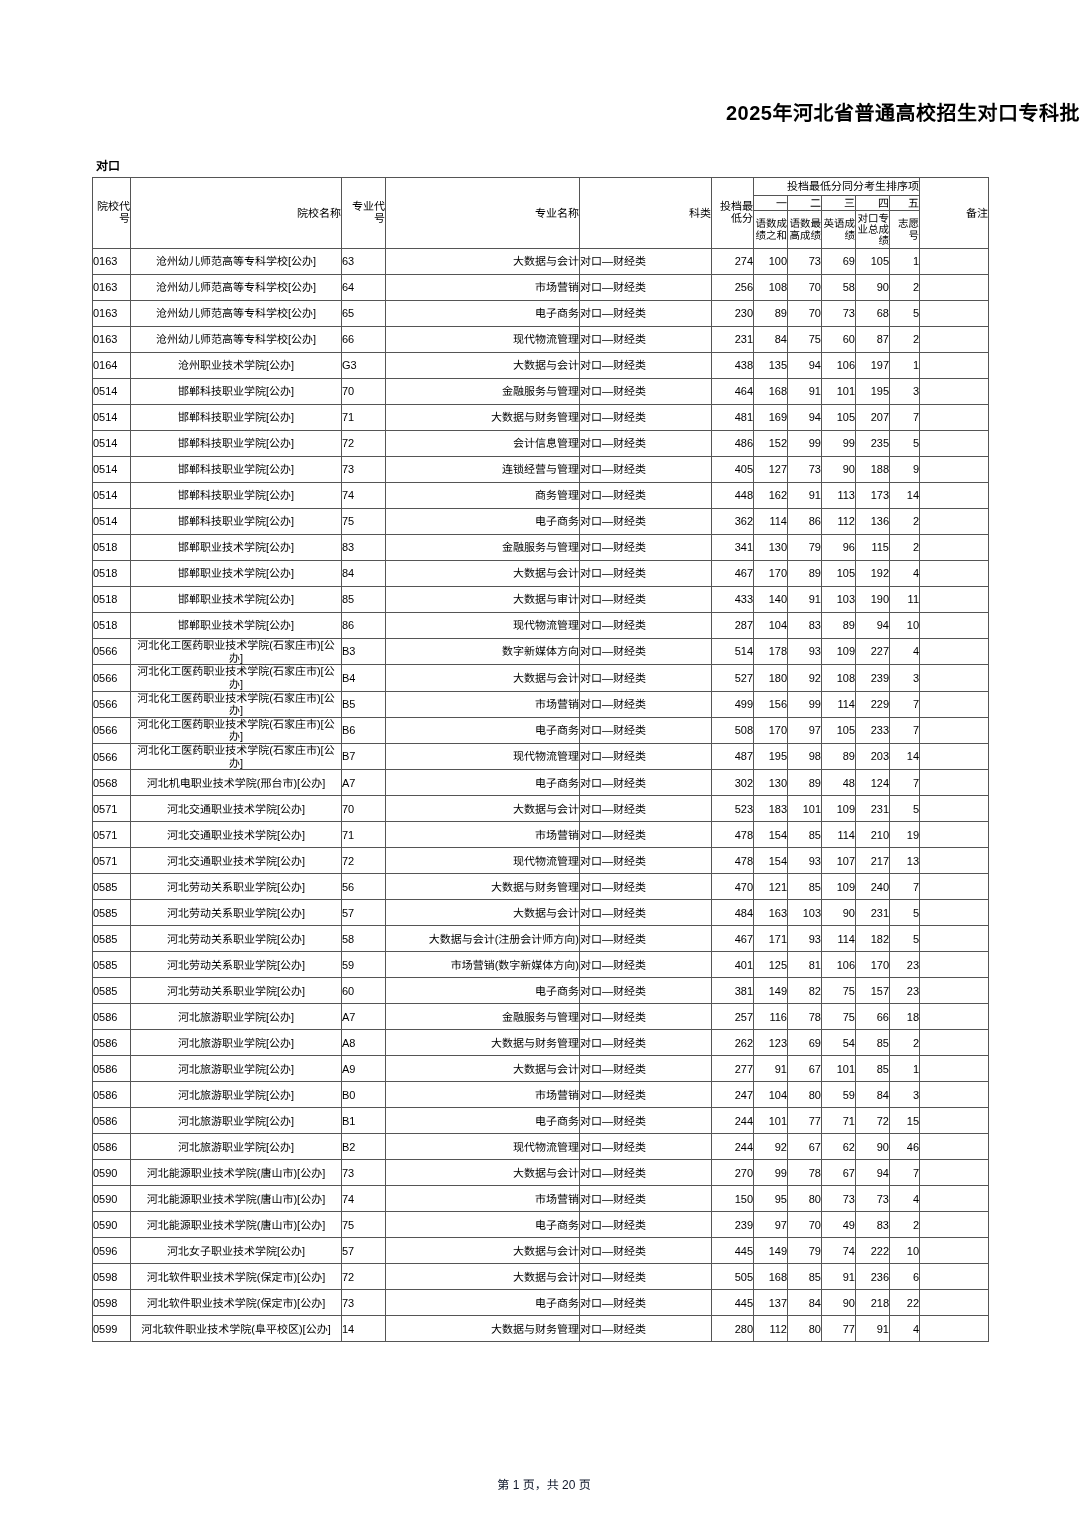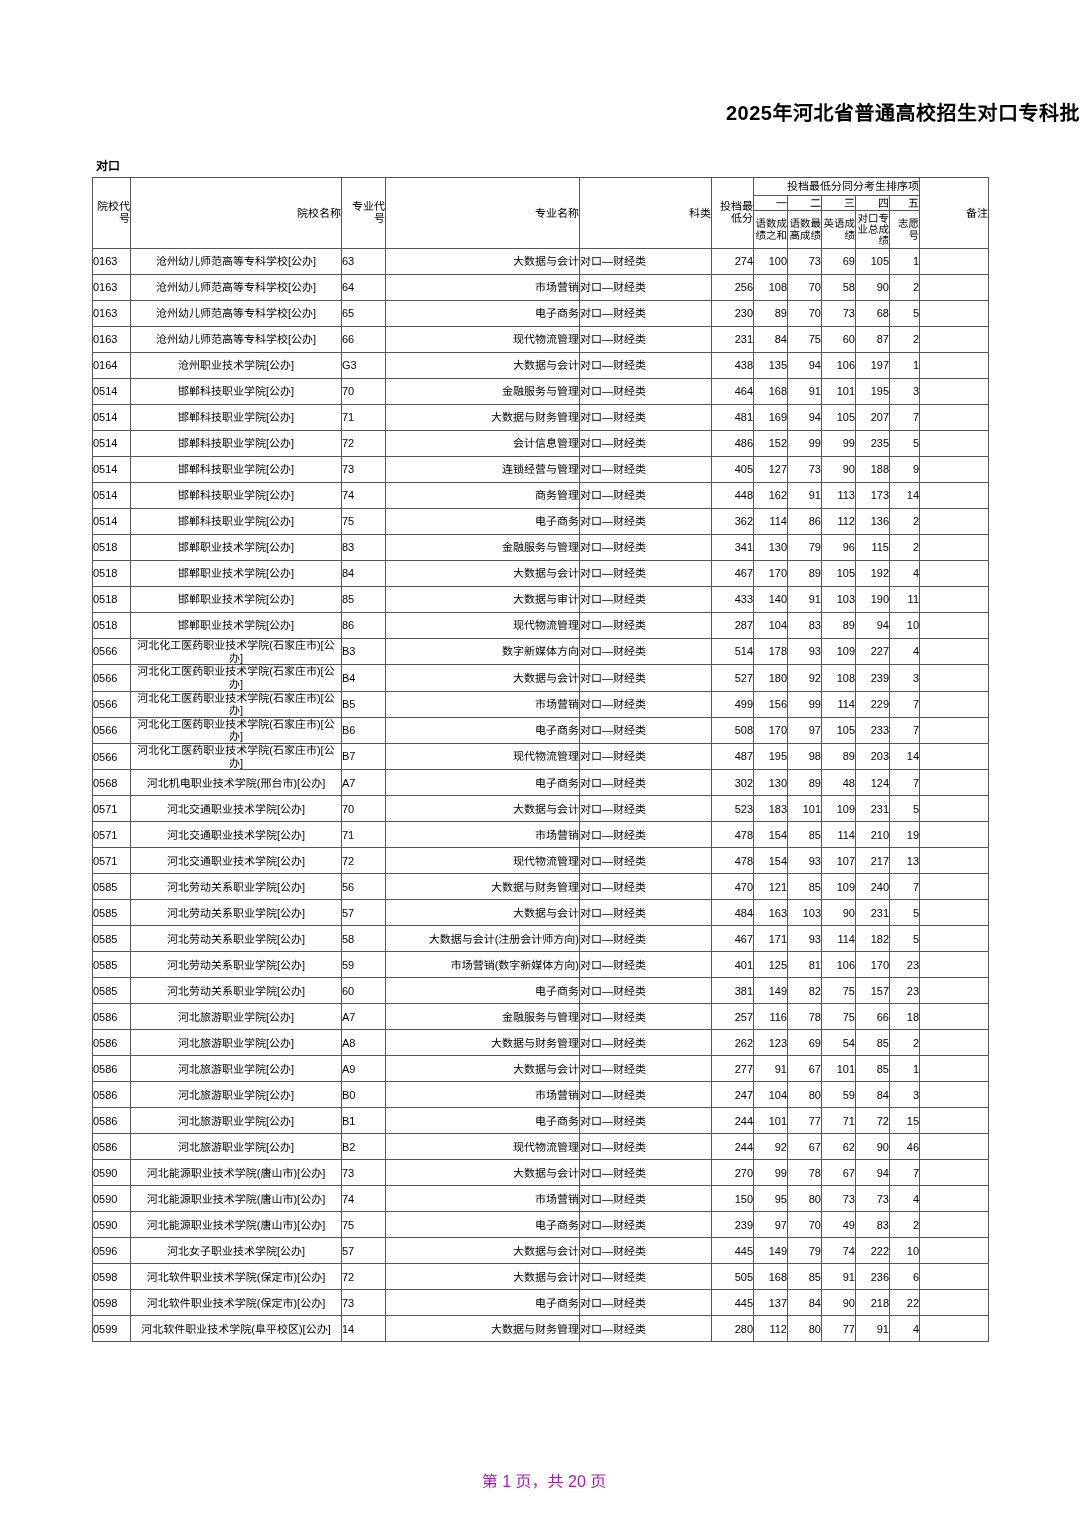--- a/index.html
+++ b/index.html
@@ -146,22 +146,22 @@
   col.c-r5      { width: 30px; }
   col.c-remark  { width: 69px; }
 
   
   .footer {
     position: absolute;
     left: 8px;
     right: 0;
     bottom: 36px;
     text-align: center;
-    font-size: 16px;
-    color: #a21caf;
+    font-size: 12px;
+    color: #0f172a;
   }
 </style>
 </head>
 <body>
 
 <div class="page">
 
   <div class="title-block">
     <div class="title-line">2025年河北省普通高校招生对口专科批</div>
   </div>

